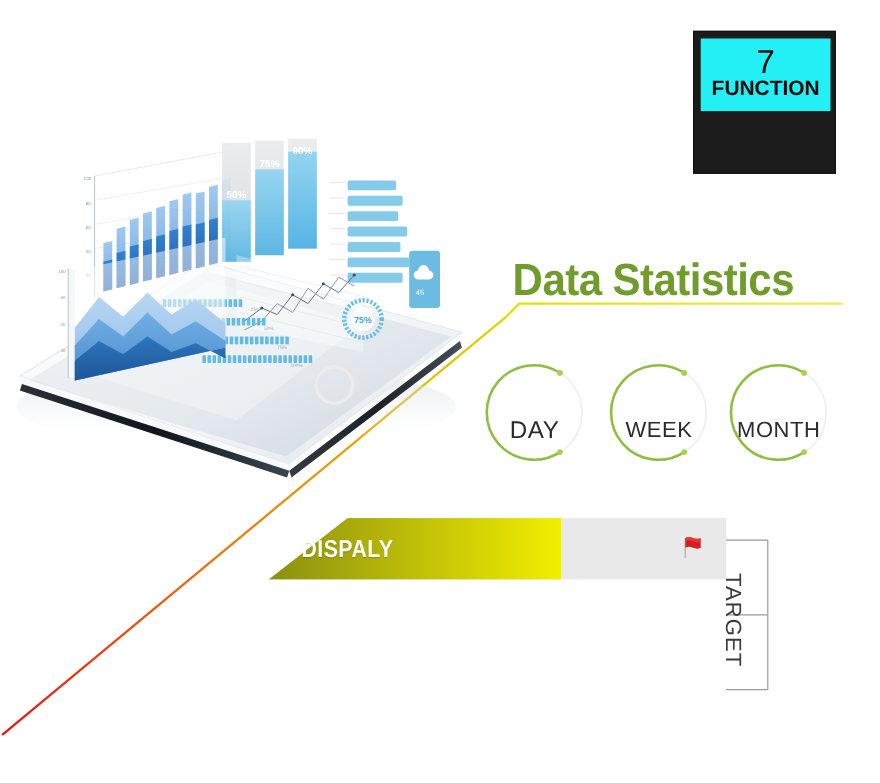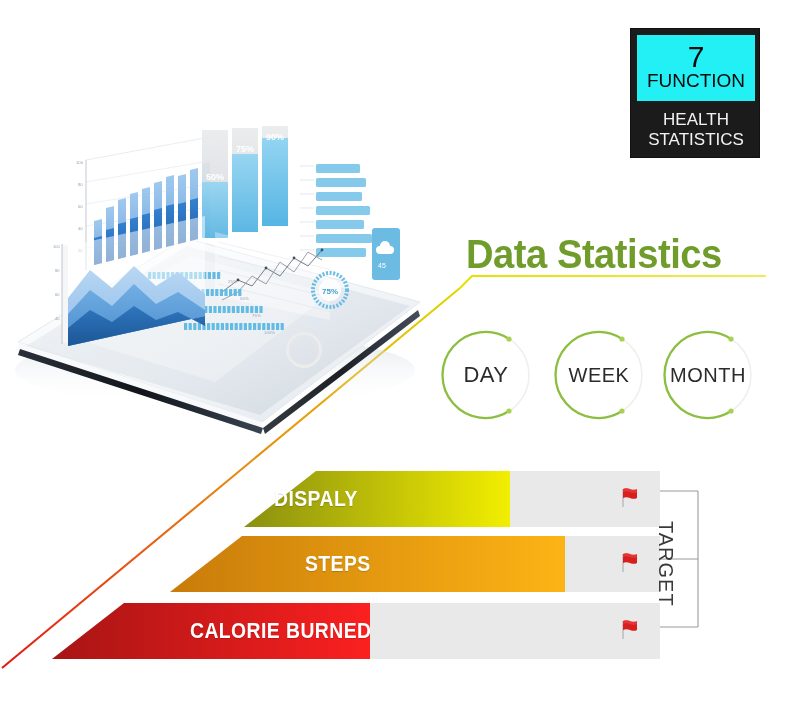--- a/index.html
+++ b/index.html
@@ -36,21 +36,21 @@
     position:absolute;left:6px;top:6px;width:118px;height:66px;
     background:#22f0f5;
     display:flex;flex-direction:column;align-items:center;justify-content:center;
     box-sizing:border-box;
   }
   .badge-num{
     font-size:30px;line-height:26px;color:#0a0a0a;font-weight:400;
     font-family:"Liberation Sans",sans-serif;
   }
   .badge-func{
-    font-size:19px;line-height:22px;color:#0a0a0a;font-weight:400;letter-spacing:0px;
+    font-size:19px;line-height:22px;color:#0a0a0a;font-weight:700;letter-spacing:0px;
     font-family:"Liberation Sans",sans-serif;
   }
   .badge-bottom{
     position:absolute;left:6px;top:76px;width:118px;height:50px;
     display:flex;flex-direction:column;align-items:center;justify-content:center;
     text-align:center;
   }
   .badge-bottom span{
     display:block;color:#f2f2f2;font-size:17px;line-height:20px;font-weight:400;
     font-family:"Liberation Sans",sans-serif;
@@ -66,21 +66,21 @@
     transform:scaleX(0.93);transform-origin:left center;
     letter-spacing:-0.5px;
     white-space:nowrap;
   }
 
   
   .circle-row{position:absolute;left:437px;top:326px;width:340px;height:100px;}
   .ring{position:absolute;top:0;width:98px;height:98px;}
   .ring svg{position:absolute;left:0;top:0;}
   .ring-label{
-    position:absolute;left:0;top:0;width:98px;height:98px;
+    position:absolute;left:0;top:16px;width:98px;height:98px;
     display:flex;align-items:center;justify-content:center;
     font-size:22px;color:#2b2b2b;font-weight:400;letter-spacing:0.5px;
     font-family:"Liberation Sans",sans-serif;
   }
   .ring-label.small{font-size:20px;}
   #ring-0{left:0px;}
   #ring-1{left:113px;}
   #ring-2{left:222px;}
 
   
@@ -426,24 +426,20 @@
 
   <div class="watermark">
     <span class="wm-mark"></span>
   </div>
 
   <div class="badge">
     <div class="badge-top">
       <div class="badge-num">7</div>
       <div class="badge-func">FUNCTION</div>
     </div>
-    <div class="badge-bottom">
-      <span>HEALTH</span>
-      <span>STATISTICS</span>
-    </div>
   </div>
 
   <div class="headline">Data Statistics</div>
 
   <div class="circle-row">
     <div class="ring" id="ring-0">
       <svg width="98" height="98" viewBox="0 0 98 98">
         <circle cx="49" cy="49" r="43" fill="none" stroke="#eef0ee" stroke-width="1.6"></circle>
         <path d="M 72 13 A 43 43 0 1 0 72 85" fill="none" stroke="#8cbf3f" stroke-width="2.3" stroke-linecap="round" transform="rotate(0 49 49)"></path>
         <circle cx="72" cy="13" r="2.6" fill="#a8d14f"></circle>
@@ -475,40 +471,20 @@
     <div class="bar-row" id="bar-row-0">
         <div class="bar-track" style="left: 244px; width: 416px; background: rgb(233, 233, 233); clip-path: polygon(72px 0px, 100% 0px, 100% 100%, 0px 100%);"></div>
         <div class="bar-fill" style="left: 244px; width: 266px; background: linear-gradient(90deg, rgb(138, 143, 16) 0%, rgb(242, 238, 0) 100%); clip-path: polygon(72px 0px, 100% 0px, 100% 100%, 0px 100%);"></div>
         <div class="bar-label" style="left: 274px;">DISPALY</div>
         <div class="flag" style="left: 616px;"><svg width="26" height="26" viewBox="0 0 26 26">
             <path d="M 7 4 L 7 22" stroke="#b9b9b9" stroke-width="1.4" fill="none"></path>
             <path d="M 7 4 C 12 1, 16 7, 21 4 L 21 13 C 16 16, 12 10, 7 13 Z" fill="#d81e1e"></path>
             <path d="M 7 4 C 12 1, 16 7, 21 4 L 21 7 C 16 10, 12 4, 7 7 Z" fill="#f04a4a" opacity="0.55"></path>
           </svg></div>
       </div>
-    <div class="bar-row" id="bar-row-1">
-        <div class="bar-track" style="left: 170px; width: 490px; background: rgb(233, 233, 233); clip-path: polygon(72px 0px, 100% 0px, 100% 100%, 0px 100%);"></div>
-        <div class="bar-fill" style="left: 170px; width: 395px; background: linear-gradient(90deg, rgb(201, 123, 10) 0%, rgb(252, 180, 21) 100%); clip-path: polygon(72px 0px, 100% 0px, 100% 100%, 0px 100%);"></div>
-        <div class="bar-label" style="left: 305px;">STEPS</div>
-        <div class="flag" style="left: 616px;"><svg width="26" height="26" viewBox="0 0 26 26">
-            <path d="M 7 4 L 7 22" stroke="#b9b9b9" stroke-width="1.4" fill="none"></path>
-            <path d="M 7 4 C 12 1, 16 7, 21 4 L 21 13 C 16 16, 12 10, 7 13 Z" fill="#d81e1e"></path>
-            <path d="M 7 4 C 12 1, 16 7, 21 4 L 21 7 C 16 10, 12 4, 7 7 Z" fill="#f04a4a" opacity="0.55"></path>
-          </svg></div>
-      </div>
-    <div class="bar-row" id="bar-row-2">
-        <div class="bar-track" style="left: 52px; width: 608px; background: rgb(233, 233, 233); clip-path: polygon(72px 0px, 100% 0px, 100% 100%, 0px 100%);"></div>
-        <div class="bar-fill" style="left: 52px; width: 318px; background: linear-gradient(90deg, rgb(168, 20, 20) 0%, rgb(251, 32, 32) 100%); clip-path: polygon(72px 0px, 100% 0px, 100% 100%, 0px 100%);"></div>
-        <div class="bar-label" style="left: 190px;">CALORIE BURNED</div>
-        <div class="flag" style="left: 616px;"><svg width="26" height="26" viewBox="0 0 26 26">
-            <path d="M 7 4 L 7 22" stroke="#b9b9b9" stroke-width="1.4" fill="none"></path>
-            <path d="M 7 4 C 12 1, 16 7, 21 4 L 21 13 C 16 16, 12 10, 7 13 Z" fill="#d81e1e"></path>
-            <path d="M 7 4 C 12 1, 16 7, 21 4 L 21 7 C 16 10, 12 4, 7 7 Z" fill="#f04a4a" opacity="0.55"></path>
-          </svg></div>
-      </div>
   </div>
 
   <svg id="target-bracket" width="120" height="220" style="position:absolute;left:640px;top:455px;">
     <g stroke="#9a9a9a" stroke-width="1.1" fill="none">
       <path d="M 20 36 L 58 36"></path>
       <path d="M 20 104 L 58 104"></path>
       <path d="M 20 172 L 58 172"></path>
       <path d="M 58 36 L 58 172"></path>
     </g>
   </svg>

